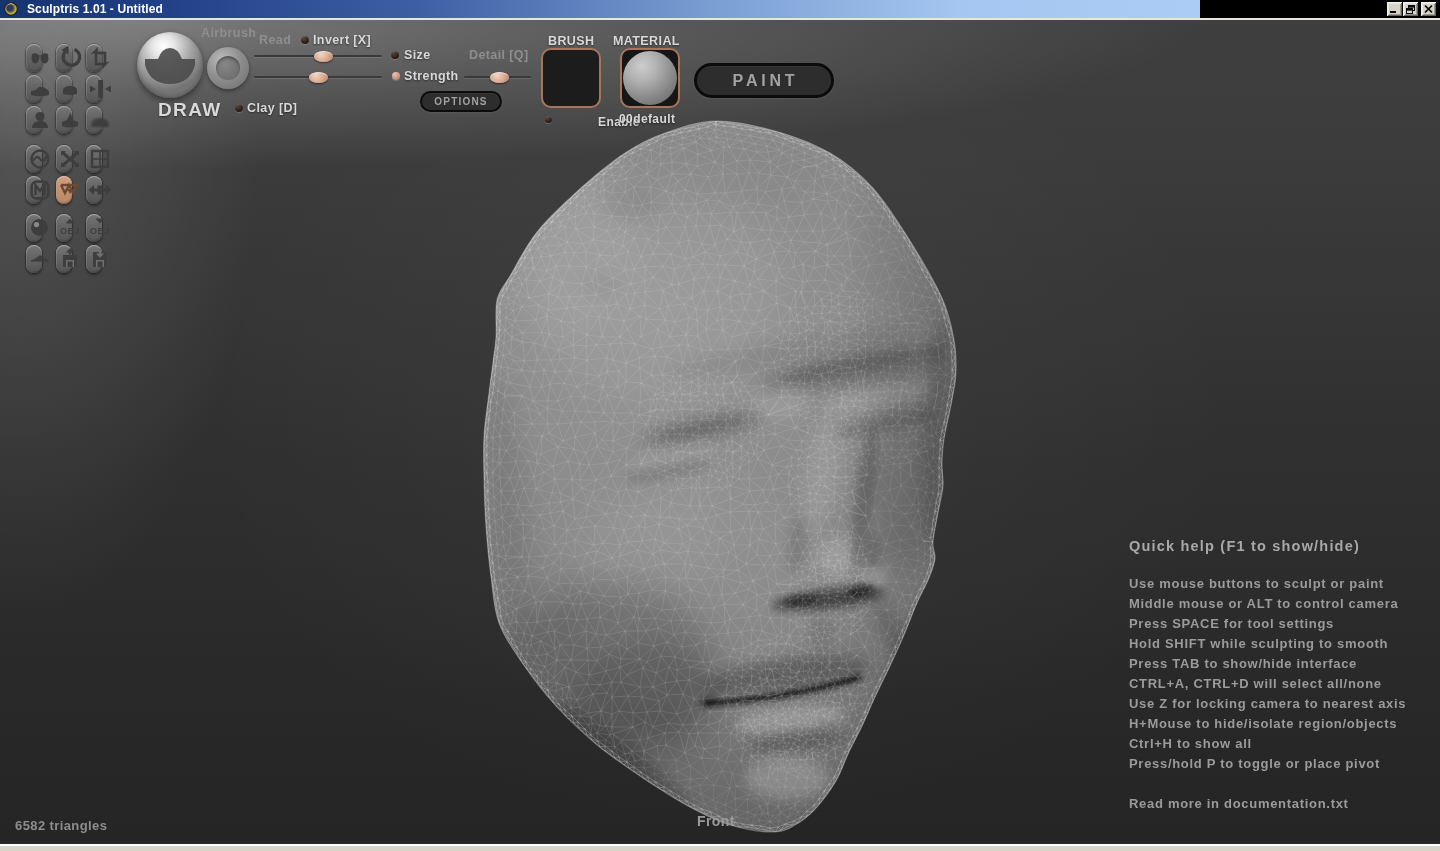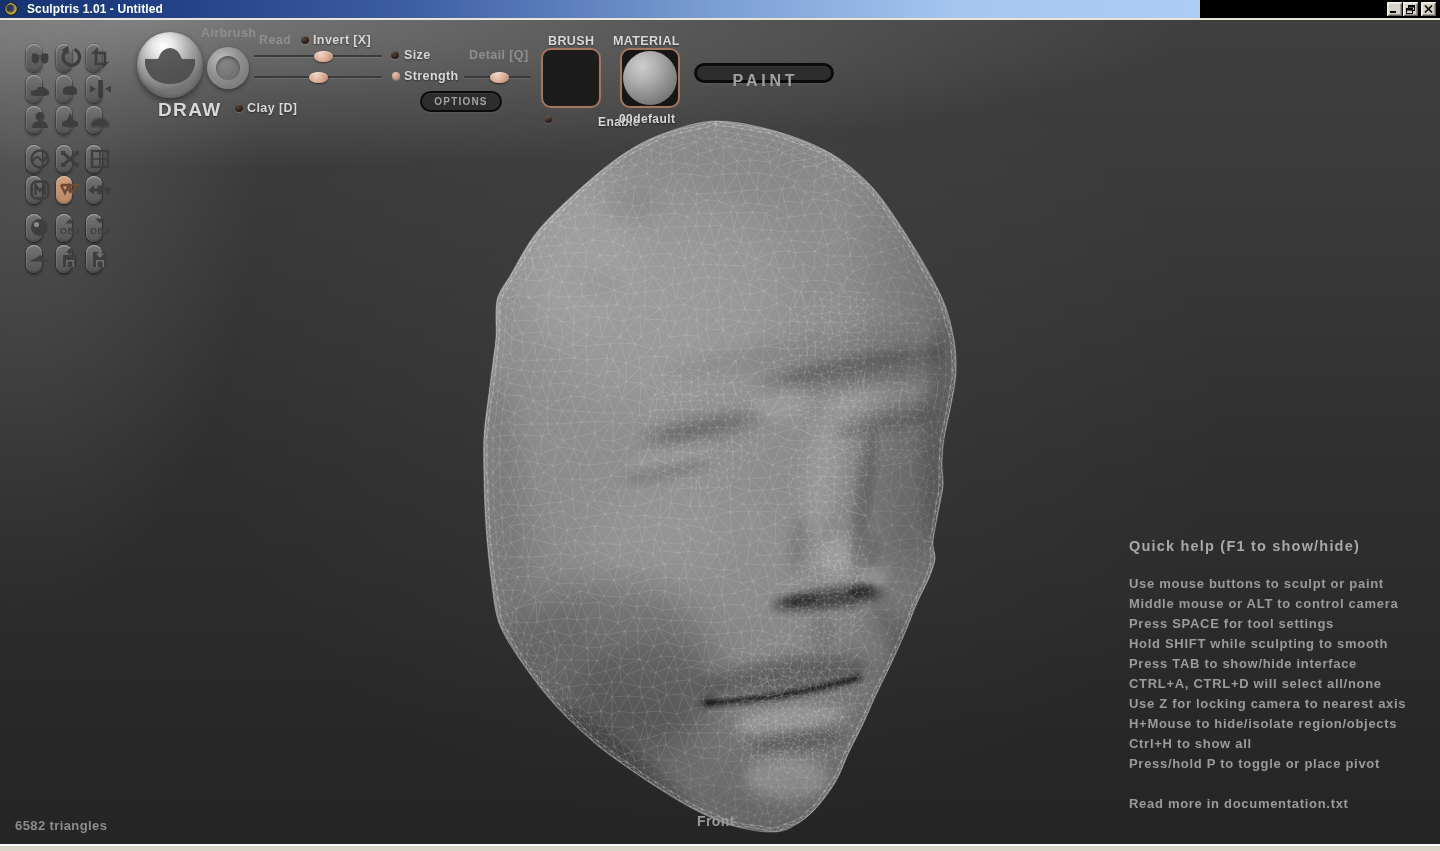--- a/index.html
+++ b/index.html
@@ -202,21 +202,21 @@
 <div class="lbl on" style="left:247px;top:81px;">Clay [D]</div>
 <div class="lbl on" style="left:548px;top:14px;">BRUSH</div>
 <div class="obox" style="left:541px;top:28px;width:60px;height:60px;"></div>
 <div class="dot" style="left:545px;top:96px;width:7px;height:7px;"></div>
 <div class="lbl on small" style="left:558px;top:95px;padding-left:40px;">Enable</div>
 <div class="lbl on" style="left:613px;top:14px;">MATERIAL</div>
 <div class="obox" style="left:620px;top:28px;width:60px;height:60px;background:#161616;"></div>
 <div style="position:absolute;left:623px;top:31px;width:54px;height:54px;border-radius:50%;
  background:radial-gradient(circle at 35% 28%,#cdcdcd 0%,#b2b2b2 28%,#8d8d8d 58%,#6a6a6a 88%,#5e5e5e 100%);"></div>
 <div class="lbl on small" style="left:619px;top:92px;font-weight:bold;">00default</div>
-<div class="pillbtn" style="left:694px;top:43px;width:140px;height:20px;font-size:16px;letter-spacing:3.8px;line-height:29px;text-indent:3px;">PAINT</div>
+<div class="pillbtn" style="left:694px;top:43px;width:140px;height:35px;font-size:16px;letter-spacing:3.8px;line-height:29px;text-indent:3px;">PAINT</div>
 
 <svg width="0" height="0" style="position:absolute">
       <defs>
         <filter id="icblur">
           <feGaussianBlur stdDeviation="1.1"></feGaussianBlur>
         </filter>
       </defs>
     </svg>
 <div class="tb" style="left:26px;top:24px;">
       <svg width="28" height="28" viewBox="0 0 28 28">

